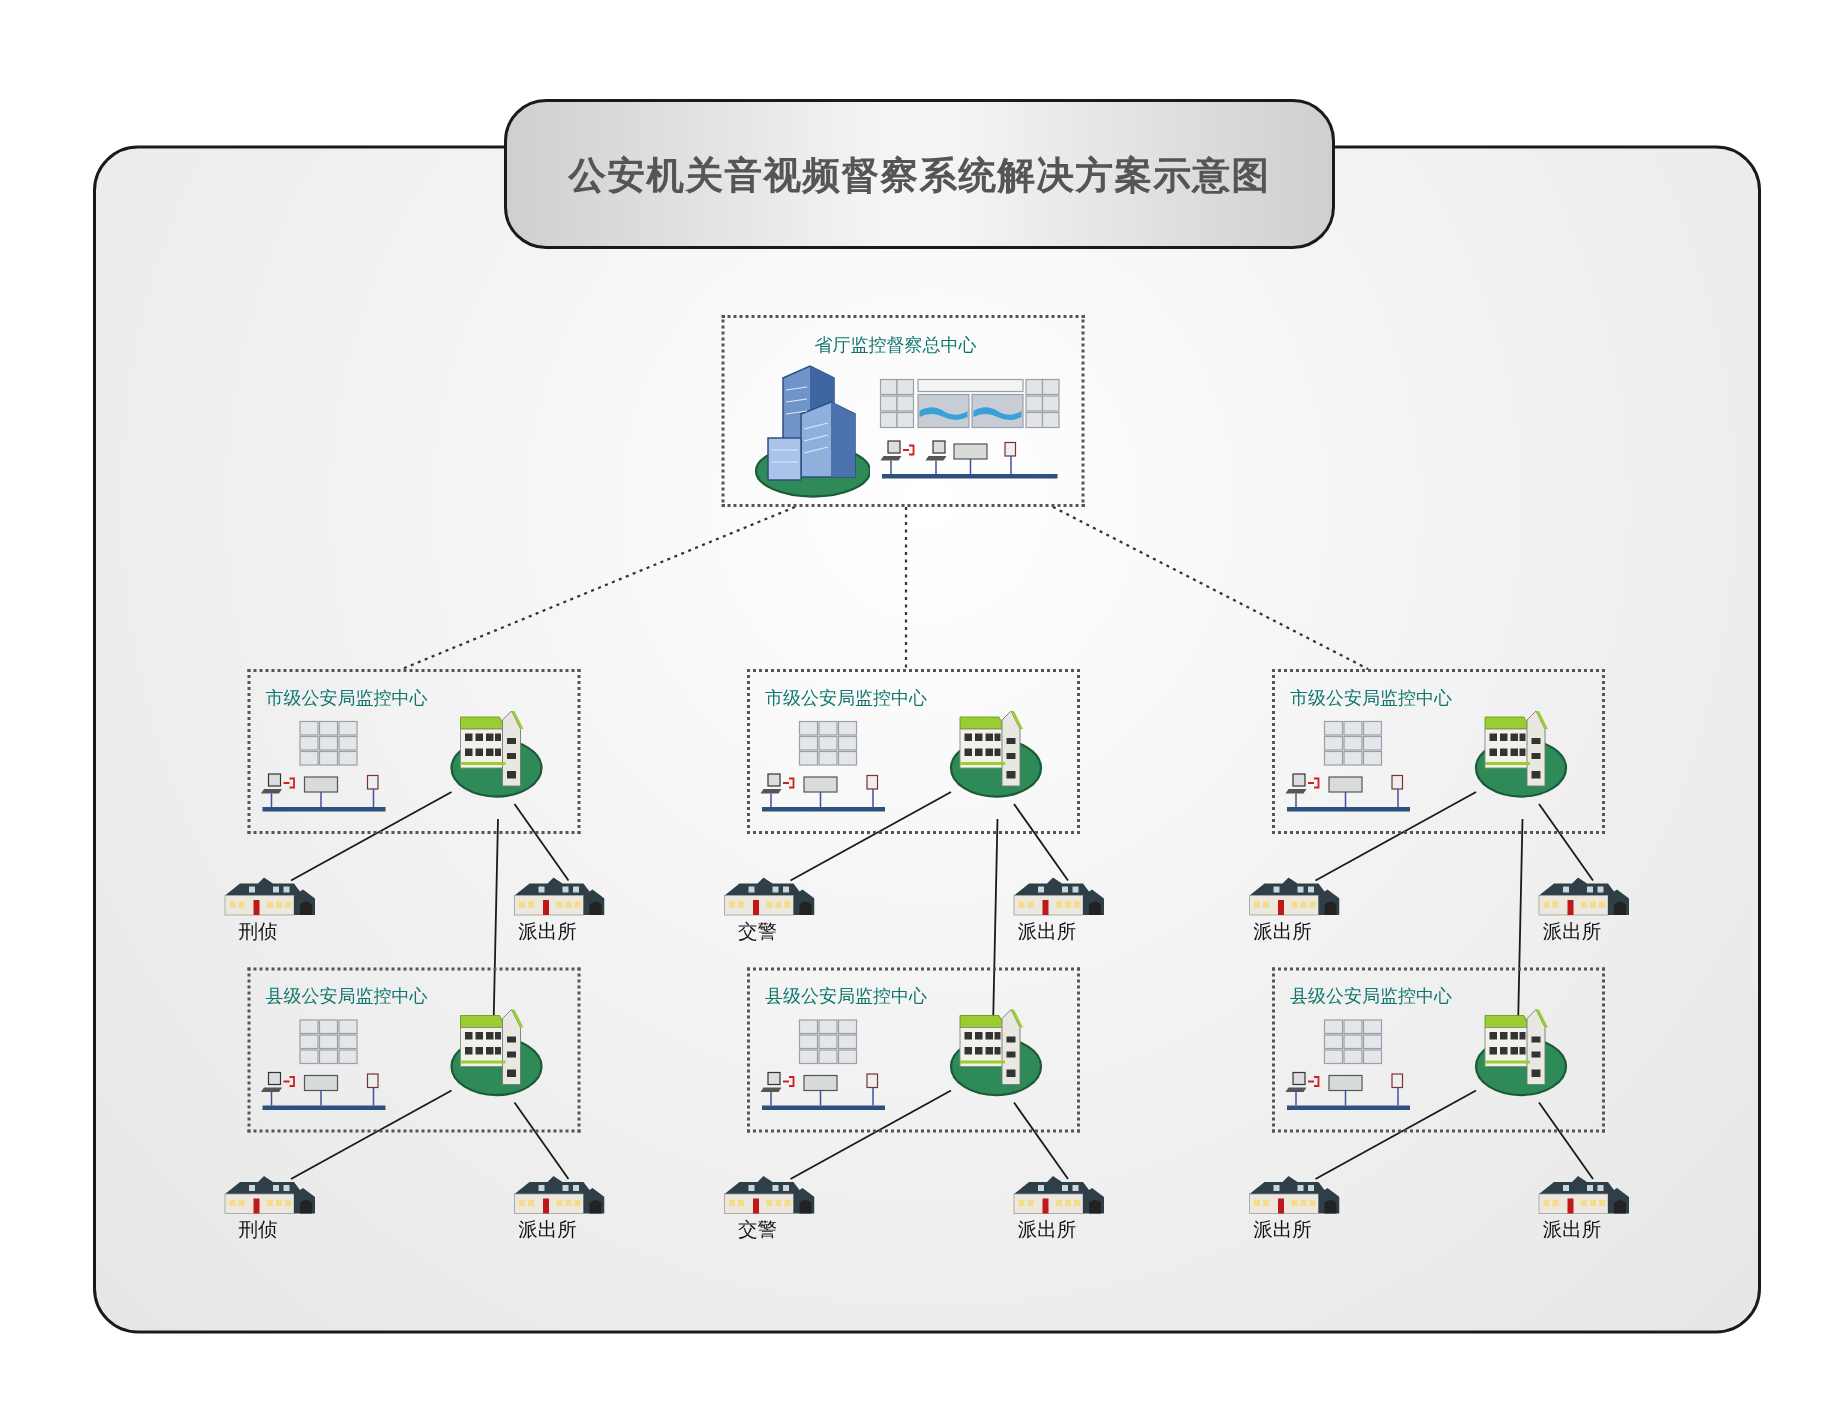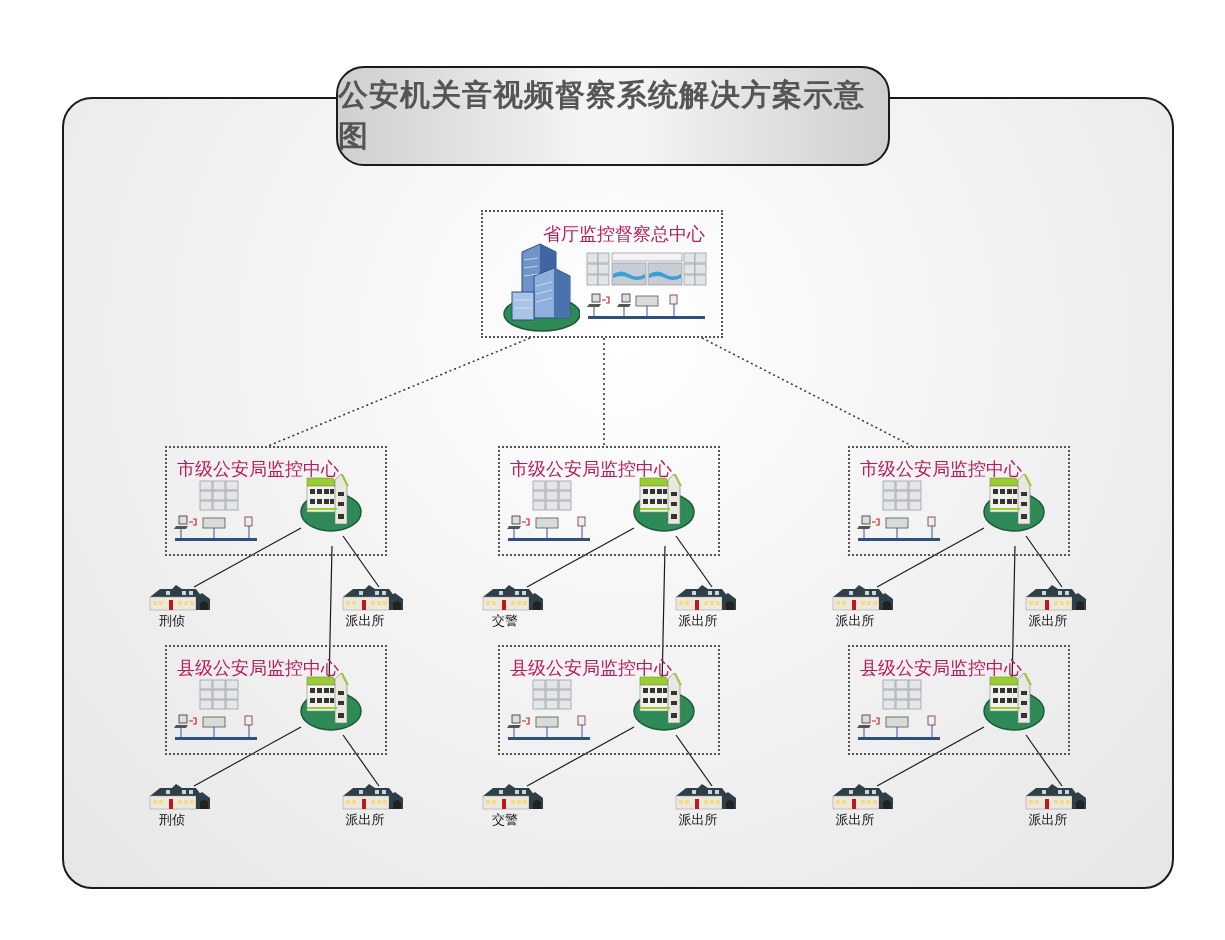--- a/index.html
+++ b/index.html
@@ -5,23 +5,23 @@
   html, body { margin:0; padding:0; }
   body { width:1225px; height:940px; background:#ffffff; position:relative; overflow:hidden;
          font-family: "DejaVu Sans", "Liberation Sans", sans-serif; }
   .frame { position:absolute; left:62px; top:97px; width:1108px; height:788px;
            border:2px solid #1a1a1a; border-radius:30px;
            background: radial-gradient(ellipse at 50% 30%, #ffffff 0%, #f3f3f3 45%, #e6e6e6 100%); }
   .title-tab { position:absolute; left:336px; top:66px; width:550px; height:96px;
                border:2px solid #1a1a1a; border-radius:28px;
                background: linear-gradient(90deg, #cfcfcf 0%, #f4f4f4 45%, #f4f4f4 55%, #cfcfcf 100%);
                display:flex; align-items:center; justify-content:center; }
-  .title-tab span { font-size:30px; font-weight:bold; color:#555555; letter-spacing:1px; }
+  .title-tab span { font-size:25px; font-weight:bold; color:#555555; letter-spacing:1px; }
   .box { position:absolute; border:2px dotted #555; box-sizing:border-box; }
-  .box-label { position:absolute; font-size:18px; color:#be185d; white-space:nowrap;text-align:center; }
+  .box-label { position:absolute; font-size:12px; color:#0f766e; white-space:nowrap;text-align:center; }
   .leaf-label { position:absolute; font-size:13px; color:#111; white-space:nowrap; transform:translateX(-50%); }
   svg.links { position:absolute; left:0; top:0; }
   .icon { position:absolute; }
 </style>
 </head>
 <body>
 
 <div class="frame"></div>
 <div class="title-tab">
   <span>公安机关音视频督察系统解决方案示意图</span>

